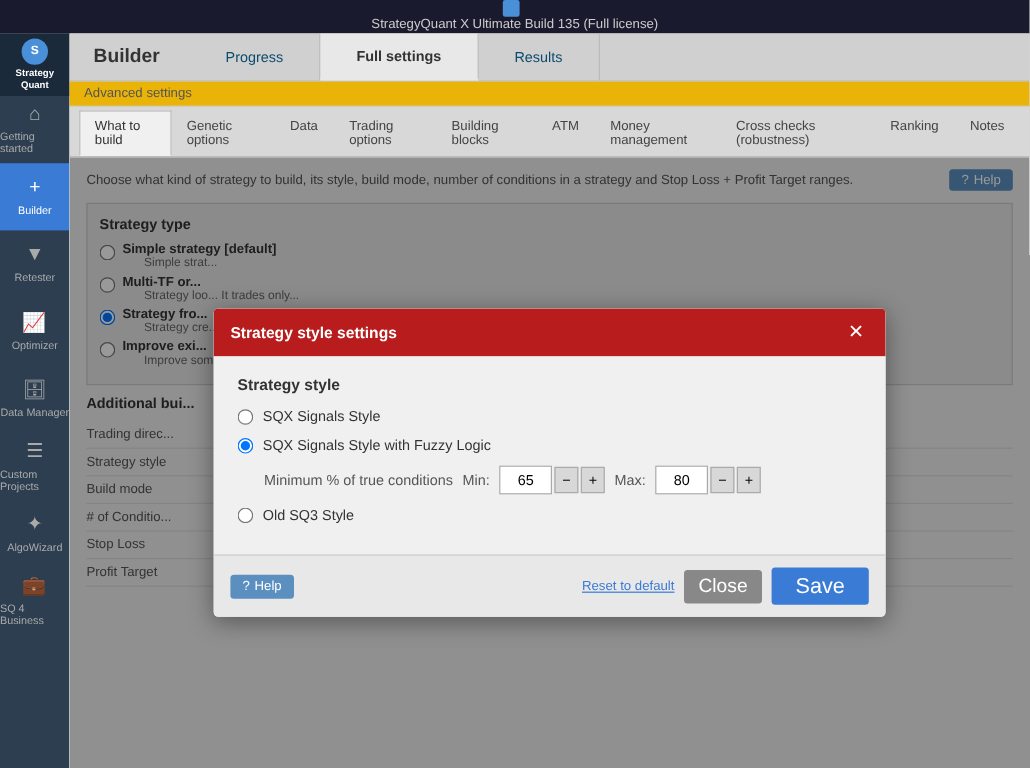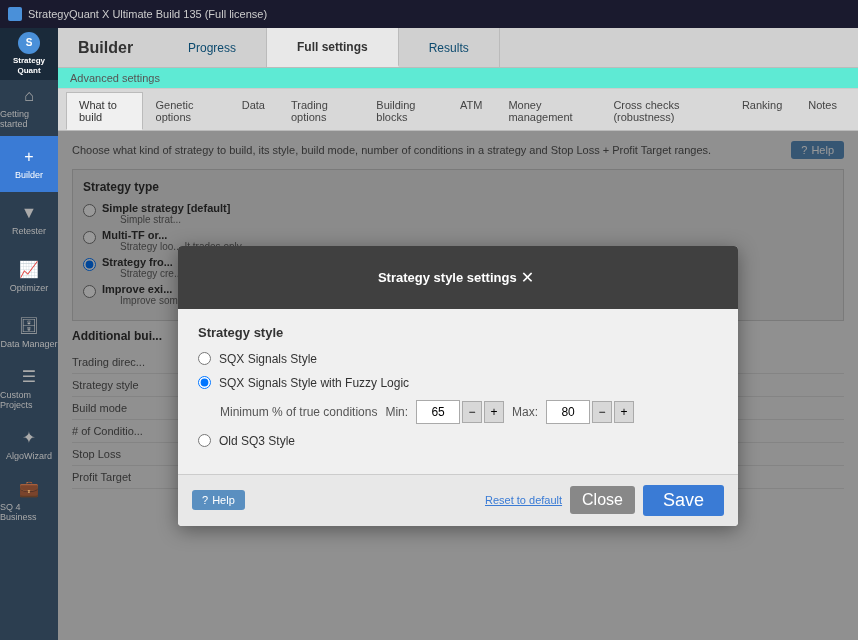--- a/index.html
+++ b/index.html
@@ -7,20 +7,21 @@
 
     
     .title-bar {
       background: #1a1a2e;
       color: #ccc;
       height: 28px;
       display: flex;
       align-items: center;
       padding: 0 8px;
       font-size: 11px;
+      flex-direction: column;
     }
     .title-bar-icon {
       width: 14px; height: 14px; background: #4a90d9; border-radius: 2px; margin-right: 6px;
     }
 
     
     .app-container {
       display: flex;
       height: 612px;
     }
@@ -113,21 +114,21 @@
     }
     .top-tab.active {
       background: #e8e8e8;
       color: #333;
       font-weight: bold;
       border-bottom: 2px solid #e8e8e8;
     }
 
     
     .sub-header {
-      background: #5eead4;
+      background: #eab308;
       padding: 4px 12px;
       font-size: 11px;
       color: #555;
       border-bottom: 1px solid #ccc;
     }
 
     
     .inner-tabs {
       display: flex;
       background: #d8d8d8;
@@ -235,26 +236,26 @@
 
     .modal {
       background: white;
       width: 560px;
       border-radius: 4px;
       overflow: hidden;
       box-shadow: 0 4px 20px rgba(0,0,0,0.4);
     }
 
     .modal-header {
-      background: #404040;
-      color: white;
-      padding: 22px 14px;
-      display: flex;
-      align-items: center;
-      justify-content: center;
+      background: #b91c1c;
+      color: white;
+      padding: 10px 14px;
+      display: flex;
+      align-items: center;
+      justify-content: space-between;
       font-size: 13px;
       font-weight: bold;
     }
     .modal-close-btn {
       background: none;
       border: none;
       color: white;
       font-size: 16px;
       cursor: pointer;
       padding: 0 4px;

